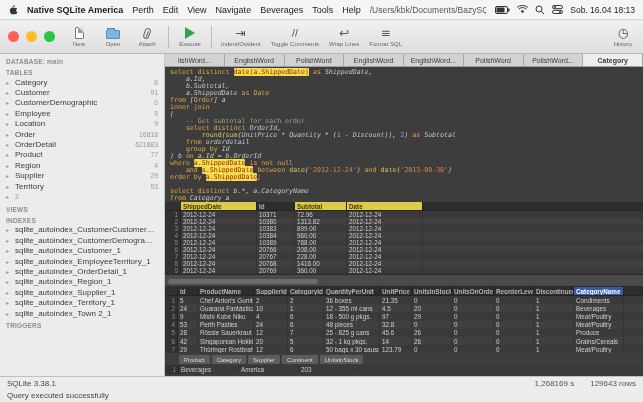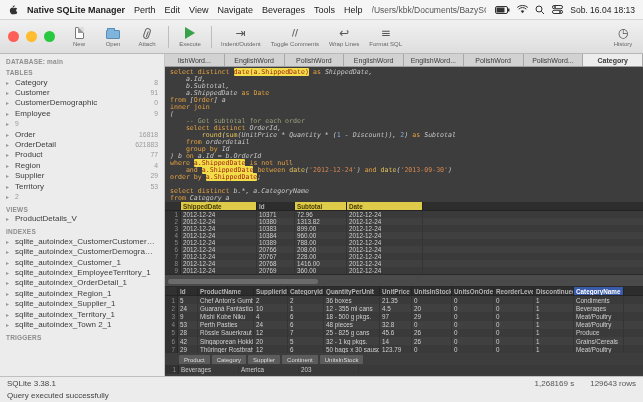--- a/index.html
+++ b/index.html
@@ -103,21 +103,21 @@
 <body>
 
 <div class="screen">
 
   <div class="menubar">
     <span class="apple-icon">
         <svg width="10" height="11" viewBox="0 0 10 11">
           <path d="M5 2.2c.5-.9 1.6-1 1.6-1s.1 1-.5 1.7C5.6 3.6 4.6 3.5 4.6 3.5S4.5 3 5 2.2zM7.4 10c-.6.6-1.2.2-1.9.2s-1.4.5-2-.1C2.3 9 1.5 6.9 2 5.4 2.4 4.3 3.4 3.7 4.4 3.8c.6 0 1 .4 1.4.4.4 0 1-.5 1.7-.4.7.1 1.3.5 1.6 1-1.4.9-1.2 2.8.2 3.4-.3.7-.6 1.3-.9 1.8z" fill="#333"></path>
         </svg>
       </span>
-    <span class="menu-app">Native SQLite Manager</span>
+    <span class="menu-app">Native SQLite America</span>
     <span class="menu-items" id="menu-items">
         <span class="menu-item">Perth</span>
         <span class="menu-item">Edit</span>
         <span class="menu-item">View</span>
         <span class="menu-item">Navigate</span>
         <span class="menu-item">Beverages</span>
         <span class="menu-item">Tools</span>
         <span class="menu-item">Help</span>
       </span>
     <span class="menu-path">/Users/kbk/Documents/BazySQLite/Northwind_large.sqlite</span>
@@ -249,20 +249,21 @@
             <span class="item-name">CustomerDemographic</span>
             <span class="item-count">0</span>
           </div>
           <div class="side-item">
             <span class="disclosure">▸</span>
             <span class="item-name">Employee</span>
             <span class="item-count">9</span>
           </div>
           <div class="side-item">
             <span class="disclosure">▸</span>
+            <span class="item-name">Location</span>
             <span class="item-count">9</span>
           </div>
           <div class="side-item">
             <span class="disclosure">▸</span>
             <span class="item-name">Order</span>
             <span class="item-count">16818</span>
           </div>
           <div class="side-item">
             <span class="disclosure">▸</span>
             <span class="item-name">OrderDetail</span>
@@ -286,25 +287,20 @@
           <div class="side-item">
             <span class="disclosure">▸</span>
             <span class="item-name">Territory</span>
             <span class="item-count">53</span>
           </div>
           <div class="side-item">
             <span class="disclosure">▸</span>
             <span class="item-count">2</span>
           </div>
           <div class="section-title">VIEWS</div>
-          <div class="side-item">
-            <span class="disclosure">▸</span>
-            <span class="item-name">ProductDetails_V</span>
-            <span class="item-count"></span>
-          </div>
           <div class="section-title">INDEXES</div>
           <div class="side-item">
             <span class="disclosure">▸</span>
             <span class="item-name">sqlite_autoindex_CustomerCustomerDemo_1</span>
             <span class="item-count"></span>
           </div>
           <div class="side-item">
             <span class="disclosure">▸</span>
             <span class="item-name">sqlite_autoindex_CustomerDemographic_1</span>
             <span class="item-count"></span>

